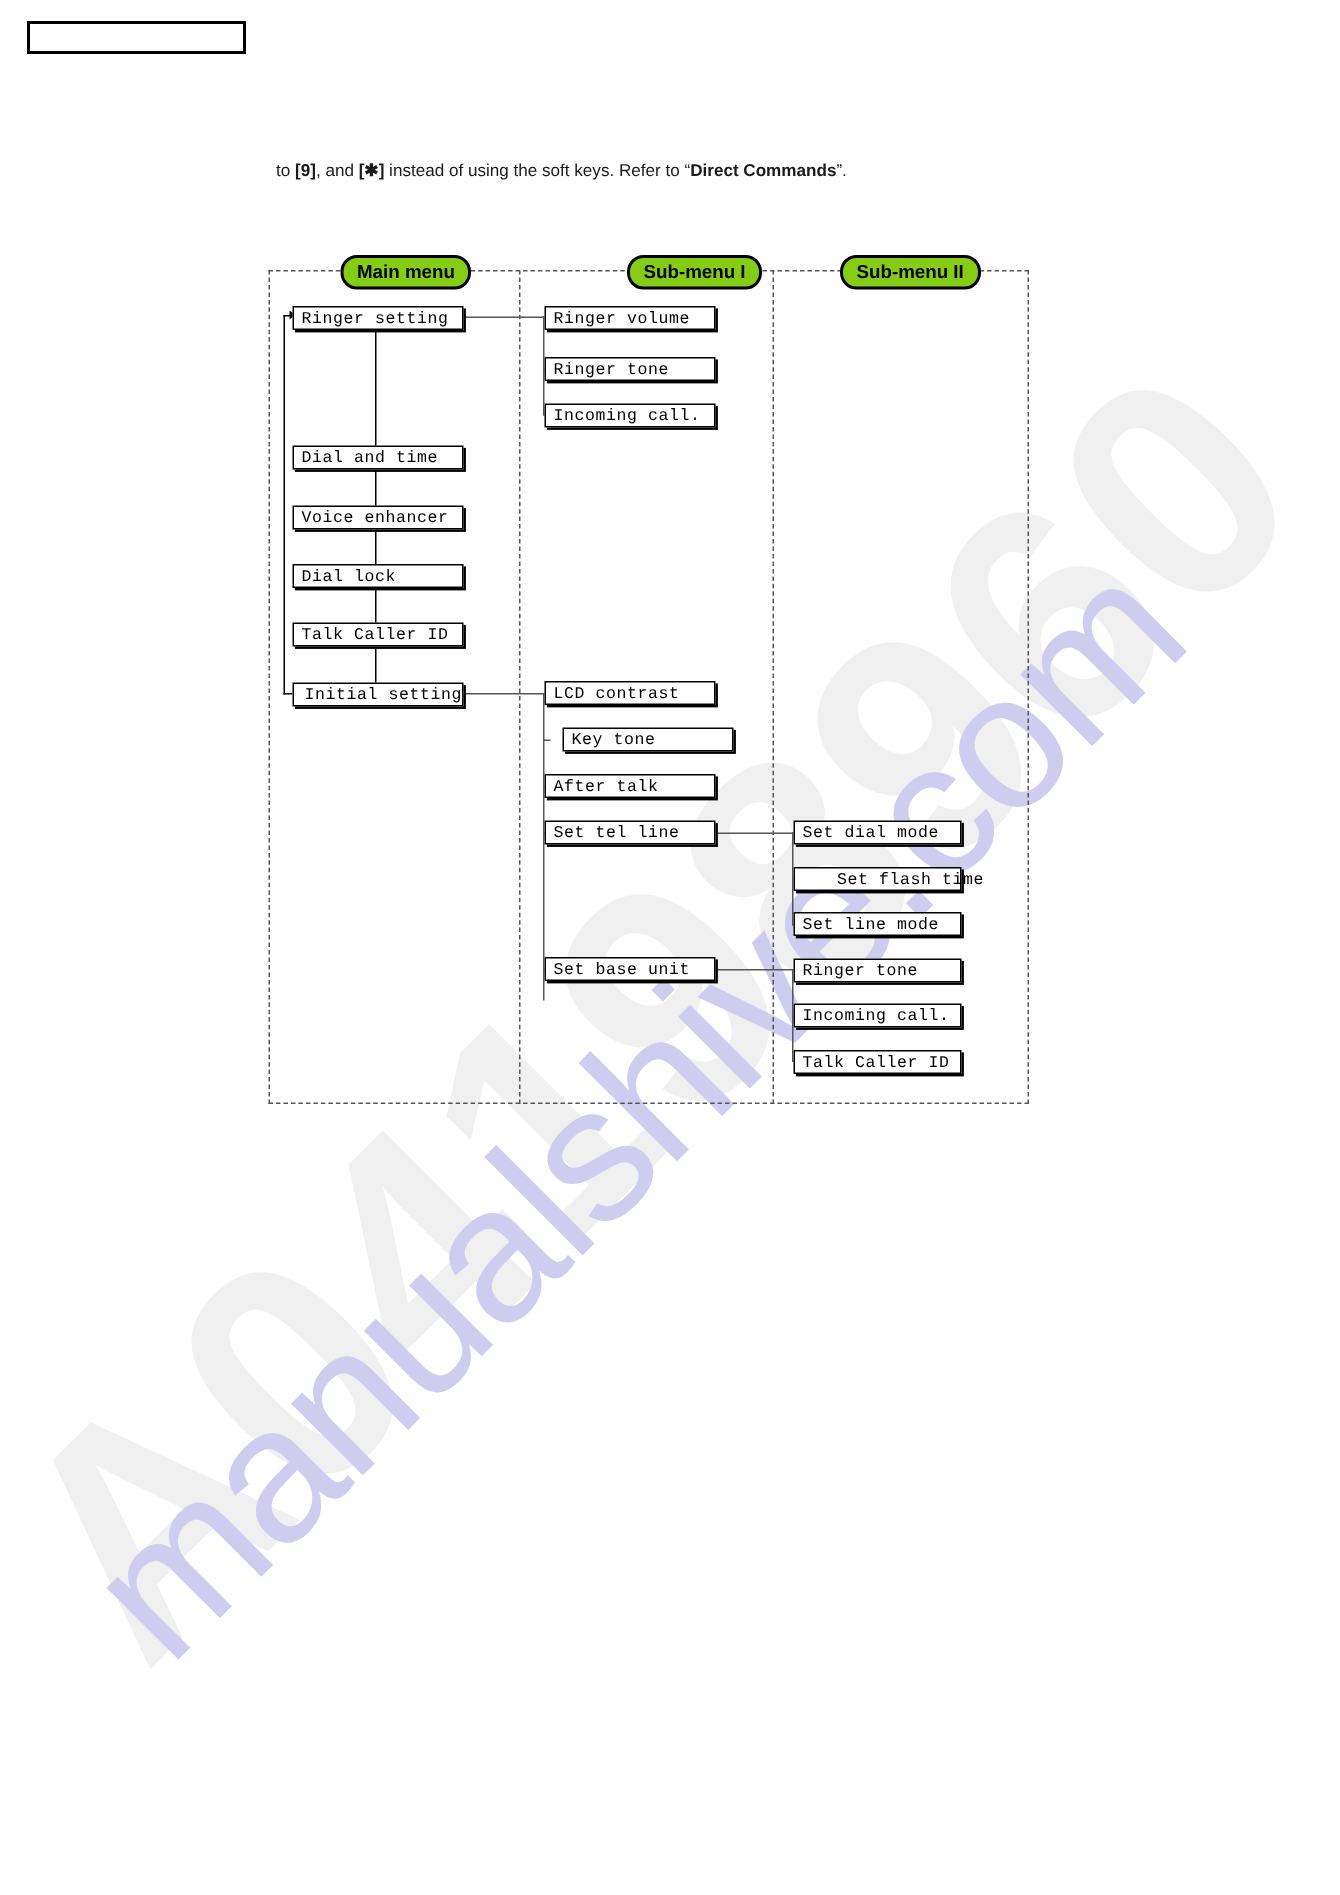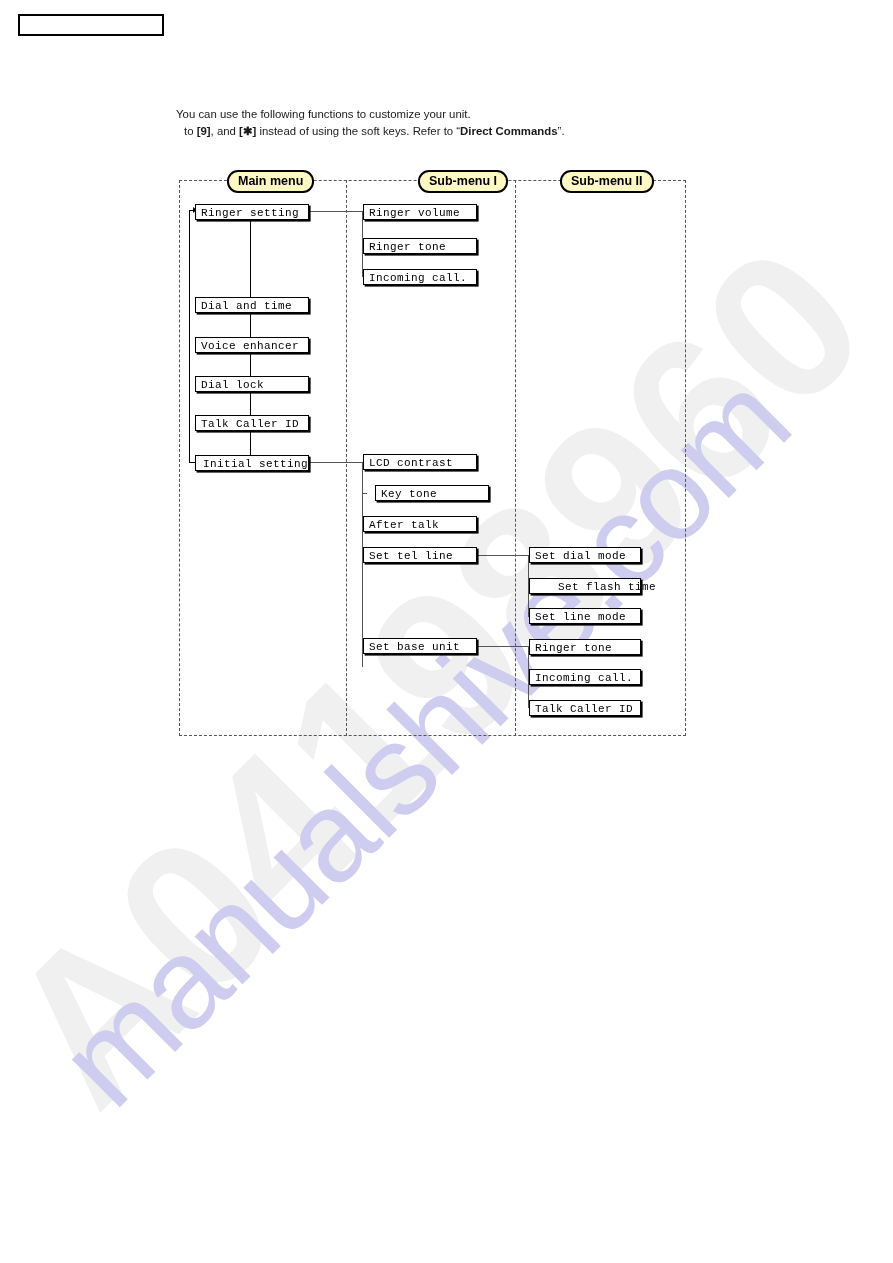--- a/index.html
+++ b/index.html
@@ -68,21 +68,21 @@
   }
   .vdiv.d1{left:167px;}
   .vdiv.d2{left:336px;}
 
   
   .pill{
     position:absolute;top:-10px;
     height:19px;line-height:19px;
     padding:0 9px;
     border:2px solid #000;border-radius:11px;
-    background:#fef9c3;
+    background:#84cc16;
     font-size:12.5px;font-weight:700;color:#000;
     white-space:nowrap;
     z-index:6;
     font-family:"Liberation Sans", sans-serif;
   }
 
   
   .fbox{
     position:absolute;
     height:16px;line-height:16px;
@@ -119,21 +119,20 @@
 <body>
 
 <div id="wm-layer">
   <div class="wm-big wm-num">A04198960</div>
   <div class="wm-site">manualshive.com</div>
 </div>
 
 <div id="topbox"></div>
 
 <div id="intro">
-  <div class="line">You can use the following functions to customize your unit.</div>
   <div class="line ind"><span>to </span><b>[9]</b><span>, and </span><b>[✱]</b><span> instead of using the soft keys. Refer to “</span><b>Direct Commands</b><span>”.</span></div>
 </div>
 
 <div id="diagram">
 
   <div id="frame-outer"></div>
   <div class="vdiv d1"></div>
   <div class="vdiv d2"></div>
 
   <div class="pill" style="left:48px;">Main menu</div>

